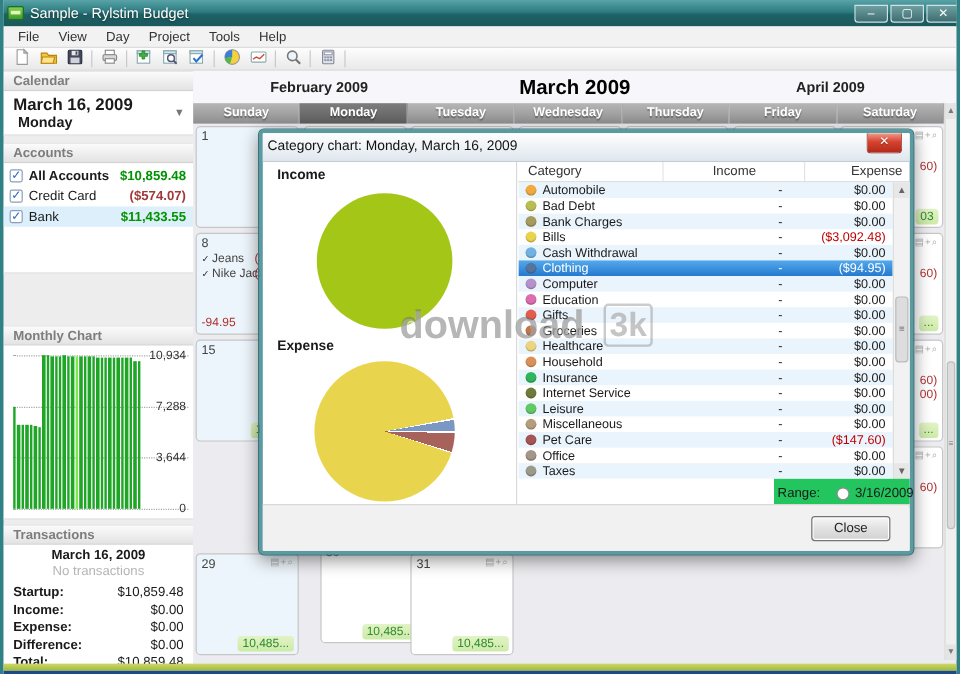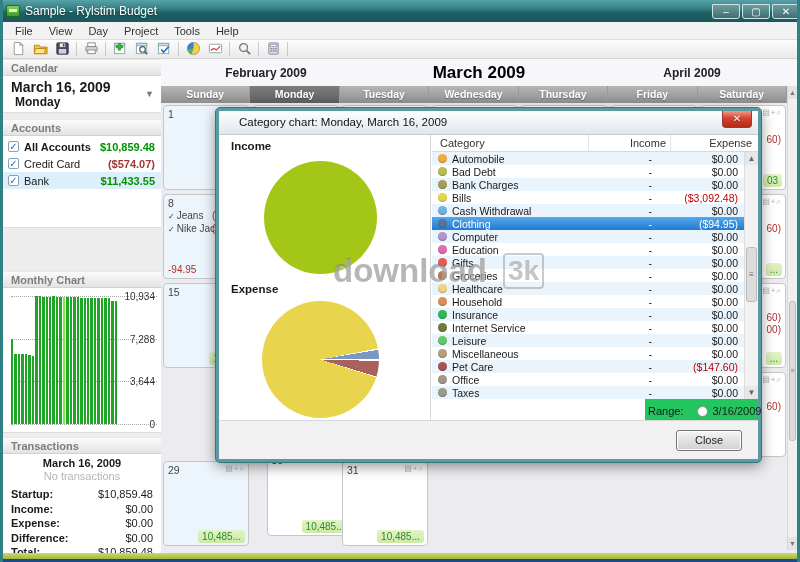--- a/index.html
+++ b/index.html
@@ -86,30 +86,30 @@
   .vs-thumb{position:absolute;left:1px;right:1px;top:215px;height:140px;background:#dcdcdc;
     border:1px solid #bdbdbd;border-radius:3px;line-height:138px;}
   .vs-down{position:absolute;bottom:0;left:0;right:0;height:13px;line-height:13px;background:#e4e4e4;}
   .bottom-strip{position:absolute;left:-3px;bottom:0;width:806px;height:9px;
     background:linear-gradient(#cdd96a,#9fb83f);border-bottom:3px solid #1a4a8a;}
   
   .dialog{position:absolute;left:213px;top:108px;width:545px;height:354px;z-index:10;
     background:#fff;border:3px solid #5a9aa0;outline:1px solid #35767c;border-radius:4px;
     box-shadow:0 4px 14px rgba(0,0,0,.45);}
   .dlg-title{position:relative;height:24px;background:linear-gradient(#fefefe,#dfe7ee);
-    border-bottom:1px solid #c3ccd4;line-height:23px;padding-left:20px;font-size:11.5px;color:#111;}
+    border-bottom:1px solid #c3ccd4;line-height:23px;padding-left:4px;font-size:11.5px;color:#111;}
   .dlg-x{position:absolute;top:0;right:6px;width:30px;height:17px;border:1px solid #9a3a3a;
     border-top:none;border-radius:0 0 4px 4px;background:linear-gradient(#f09a8a,#d6432f 45%,#b22a18);
     color:#fff;text-align:center;line-height:15px;font-size:10px;text-shadow:0 1px 1px rgba(0,0,0,.4);}
   .dlg-body{position:relative;height:288px;}
   .pane-left{position:absolute;left:0;top:0;width:212px;height:288px;border-right:1px solid #dadada;}
   .pie-label{position:absolute;left:12px;font-weight:bold;font-size:11.5px;}
   .pie{position:absolute;border-radius:50%;}
   .pane-right{position:absolute;left:213px;top:0;right:0;height:288px;}
-  .thead{display:flex;height:17px;border-bottom:1px solid #d9d9d9;align-items:center;color:#333;}
+  .thead{display:flex;height:17px;border-bottom:1px solid #d9d9d9;align-items:center;color:#333;gap:36px;}
   .thead .h-cat{flex:1;padding-left:8px;}
   .thead .h-inc{width:82px;text-align:right;border-left:1px solid #e4e4e4;padding-right:4px;height:100%;line-height:16px;}
   .thead .h-exp{width:88px;text-align:right;border-left:1px solid #e4e4e4;padding-right:6px;height:100%;line-height:16px;}
   .tbody{position:absolute;left:0;top:17px;right:14px;bottom:24px;overflow:hidden;}
   .trow{display:flex;align-items:center;height:13px;font-size:10.5px;}
   .trow.odd{background:#eaf4fc;}
   .trow.sel{background:linear-gradient(#54a9ec,#2579cf);color:#fff;}
   .dot{width:9px;height:9px;border-radius:50%;margin:0 5px 0 6px;flex:none;box-shadow:inset 0 -1px 1px rgba(0,0,0,.25);}
   .t-cat{flex:1;white-space:nowrap;overflow:hidden;}
   .t-inc{width:72px;text-align:right;padding-right:4px;}

